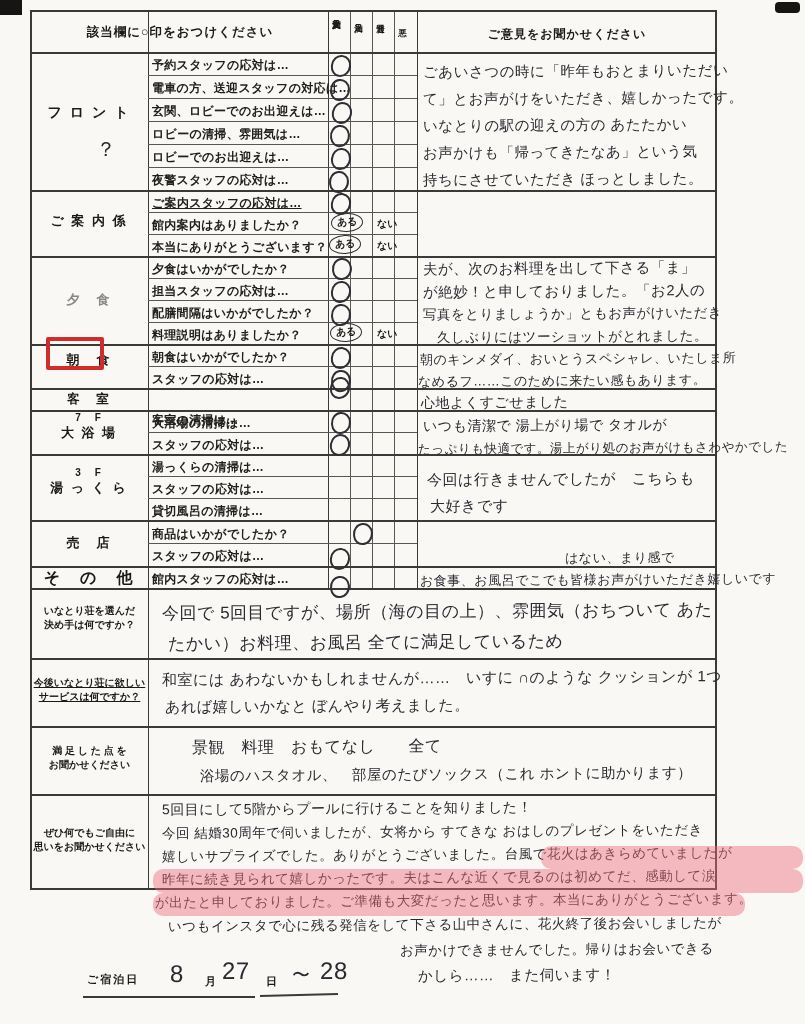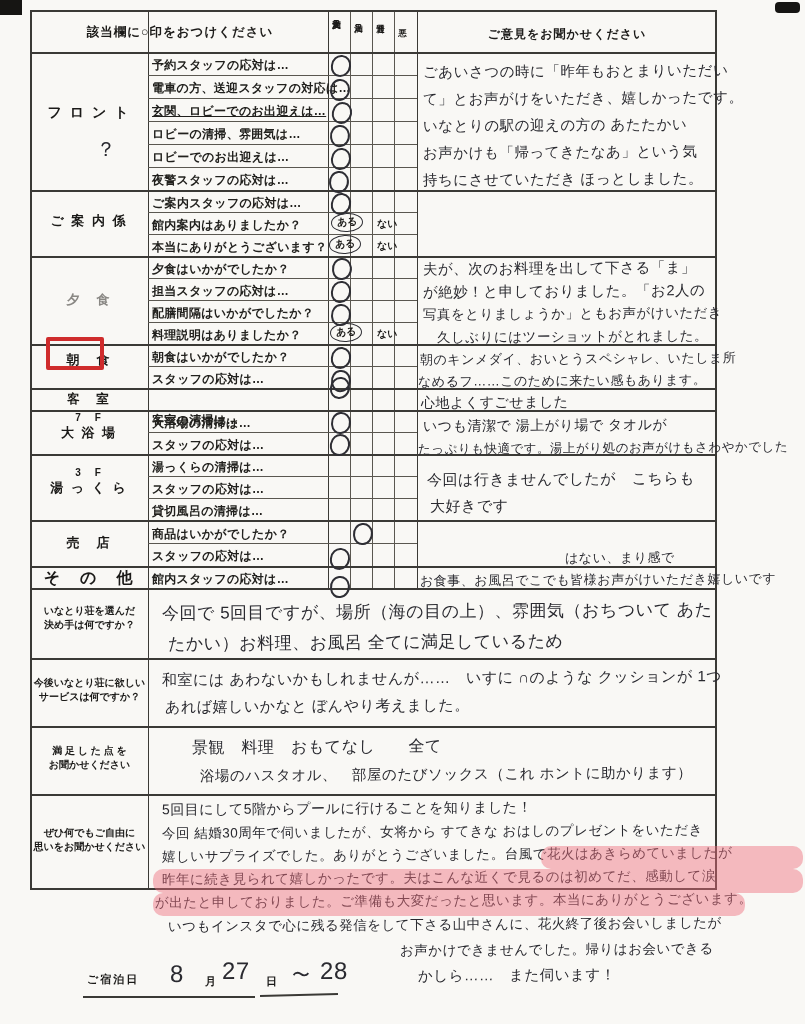--- a/index.html
+++ b/index.html
@@ -90,25 +90,25 @@
   <span class="plbl" style="top:391px;font-size:12.5px;">客　室</span>
   <span class="plbl" style="top:411px;font-size:10px;">7　F</span>
   <span class="plbl" style="top:424px;font-size:13px;">大 浴 場</span>
   <span class="plbl" style="top:466px;font-size:10px;">3　F</span>
   <span class="plbl" style="top:479px;font-size:13px;">湯 っ く ら</span>
   <span class="plbl" style="top:534px;font-size:13px;">売　店</span>
   <span class="plbl" style="top:568px;font-size:16px;">そ　の　他</span>
 
   <span class="item" style="top:57px;">予約スタッフの応対は…</span>
   <span class="item" style="top:80px;">電車の方、送迎スタッフの対応は…</span>
-  <span class="item" style="top:103px;text-decoration:underline;">玄関、ロビーでのお出迎えは…</span>
+  <span class="item" style="top:103px;">玄関、ロビーでのお出迎えは…</span>
   <span class="item" style="top:126px;">ロビーの清掃、雰囲気は…</span>
   <span class="item" style="top:149px;">ロビーでのお出迎えは…</span>
   <span class="item" style="top:172px;">夜警スタッフの応対は…</span>
-  <span class="item" style="top:195px;">ご案内スタッフの応対は…</span>
+  <span class="item" style="top:195px;text-decoration:underline;">ご案内スタッフの応対は…</span>
   <span class="item" style="top:217px;">館内案内はありましたか？</span>
   <span class="item" style="top:239px;">本当にありがとうございます？</span>
   <span class="item" style="top:261px;">夕食はいかがでしたか？</span>
   <span class="item" style="top:283px;">担当スタッフの応対は…</span>
   <span class="item" style="top:305px;">配膳間隔はいかがでしたか？</span>
   <span class="item" style="top:327px;">料理説明はありましたか？</span>
   <span class="item" style="top:349px;">朝食はいかがでしたか？</span>
   <span class="item" style="top:371px;">スタッフの応対は…</span>
   <span class="item" style="top:412px;">客室の清掃は…</span>
   <span class="item" style="top:415px;">大浴場の清掃は…</span>
@@ -170,21 +170,21 @@
 
   <span class="hw" style="left:565px;top:549px;font-size:13px;">はない、まり感で</span>
   <span class="hw" style="left:420px;top:571px;font-size:13px;">お食事、お風呂でこでも皆様お声がけいただき嬉しいです</span>
 
   <div class="redbox" style="left:46px;top:337px;width:50px;height:25px;"></div>
 
   <div class="qlbl" style="top:604px;">
     <span style="display:block;">いなとり荘を選んだ</span>
     <span style="display:block;">決め手は何ですか？</span>
   </div>
-  <div class="qlbl" style="top:676px;">
+  <div class="qlbl" style="top:676px;text-decoration:underline;">
     <span style="display:block;">今後いなとり荘に欲しい</span>
     <span style="display:block;">サービスは何ですか？</span>
   </div>
   <div class="qlbl" style="top:744px;">
     <span style="display:block;">満 足 し た 点 を</span>
     <span style="display:block;">お聞かせください</span>
   </div>
   <div class="qlbl" style="top:826px;">
     <span style="display:block;">ぜひ何でもご自由に</span>
     <span style="display:block;">思いをお聞かせください</span>

